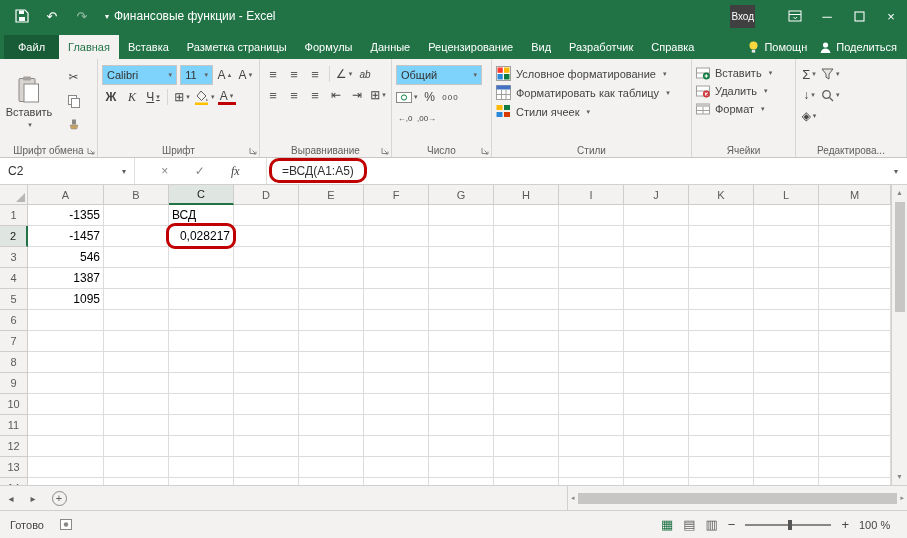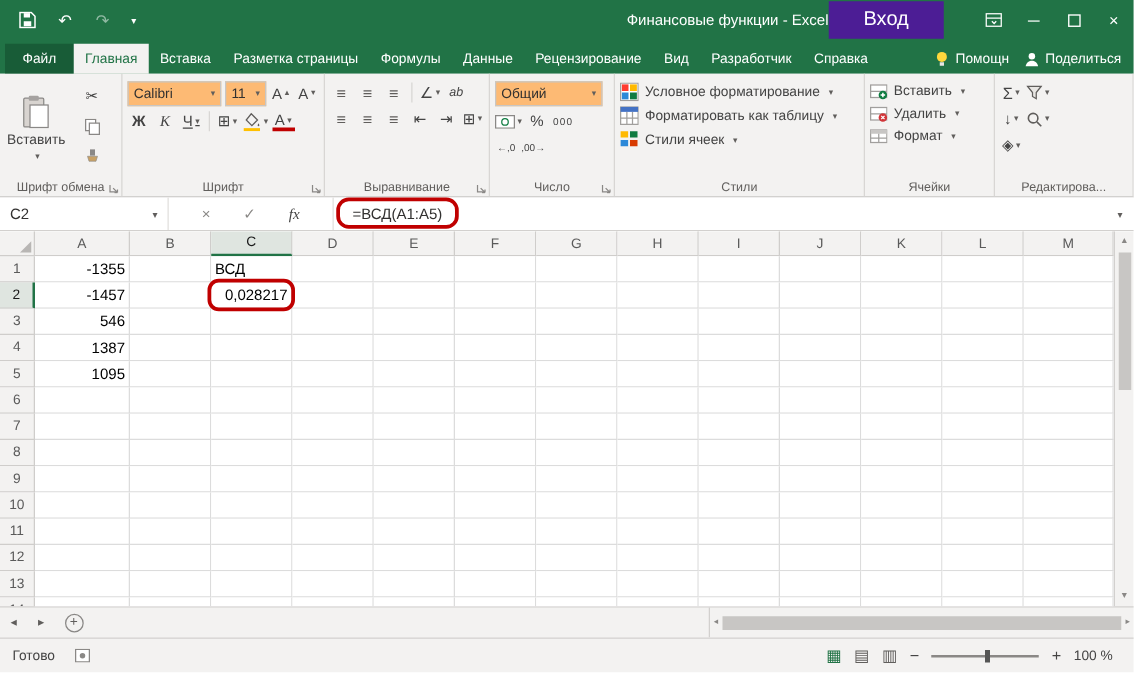--- a/index.html
+++ b/index.html
@@ -6,42 +6,42 @@
   html,body{width:907px;height:538px}
   body{font-family:"Liberation Sans",sans-serif;font-size:12px;color:#323130;background:#fff;overflow:hidden}
   .app{width:907px;height:538px;display:flex;flex-direction:column;overflow:hidden}
 
   
   .titlebar{flex:0 0 32px;height:32px;background:#217346;display:flex;align-items:center;color:#fff}
   .qat{display:flex;align-items:center;gap:6px;padding-left:10px}
   .tbtn{min-width:24px;height:26px;display:inline-flex;align-items:center;justify-content:center;font-size:13px;color:#fff;cursor:pointer}
   .tbtn.dim{opacity:.5}
   .qat-dd{font-size:8px;min-width:14px}
-  .wtitle{flex:1;text-align:right;font-size:12px;white-space:nowrap;overflow:hidden}
+  .wtitle{flex:1;text-align:left;font-size:12px;white-space:nowrap;overflow:hidden}
   .wctrl{display:flex;align-items:center;height:100%}
-  .signin{background:#4c1d95;padding:6px 28px;font-size:16px;margin-right:24px;cursor:pointer}
+  .signin{background:#404040;padding:6px 1px;font-size:10px;margin-right:24px;cursor:pointer}
   .wctrl .tbtn{width:32px;height:100%}
 
   
   .tabstrip{flex:0 0 27px;height:27px;background:#217346;display:flex;align-items:flex-end;color:#fff;padding-left:4px}
   .tab{padding:7px 9px 6px;font-size:11px;line-height:1;cursor:pointer;white-space:nowrap}
   .tab.file{background:#185c37;padding:7px 14px 6px}
   .tab.active{background:#f3f2f1;color:#217346}
   .tab-right{margin-left:auto;display:flex;align-items:center;gap:12px;padding:0 10px 5px 0;font-size:11px}
   .tr-item{display:inline-flex;align-items:center;gap:4px;cursor:pointer}
 
   
   .ribbon{flex:0 0 99px;height:99px;background:#f3f2f1;border-bottom:1px solid #c8c6c4;display:flex}
   .group{position:relative;border-right:1px solid #d8d6d4;padding:3px 4px 15px;display:flex;flex-direction:column}
   .glabel{position:absolute;bottom:1px;left:0;right:0;text-align:center;font-size:10px;color:#605e5c;white-space:nowrap;overflow:hidden}
   .launcher{position:absolute;right:2px;bottom:2px;cursor:pointer;line-height:0}
   .rrow{display:flex;align-items:center;gap:3px;margin-top:3px}
   .sb{min-width:18px;height:18px;display:inline-flex;align-items:center;justify-content:center;font-size:12px;color:#444;cursor:pointer}
   .dd::after{content:"▾";font-size:7px;color:#605e5c;margin-left:2px}
-  .combo{background:#fdba74;border:1px solid #c8c6c4;height:20px;display:flex;align-items:center;justify-content:space-between;padding:0 4px;font-size:11px;cursor:pointer;white-space:nowrap}
+  .combo{background:#7dd3fc;border:1px solid #c8c6c4;height:20px;display:flex;align-items:center;justify-content:space-between;padding:0 4px;font-size:11px;cursor:pointer;white-space:nowrap}
   .combo::after{content:"▾";font-size:7px;color:#605e5c;margin-left:4px}
   .vsep{width:1px;height:16px;background:#d8d6d4;margin:0 2px}
   .g-clipboard{width:98px}
   .clip-body{display:flex;flex:1}
   .bigbtn{width:50px;display:flex;flex-direction:column;align-items:center;justify-content:center;gap:3px;font-size:11px;color:#444;cursor:pointer}
   .smallcol{display:flex;flex-direction:column;gap:6px;padding-top:6px;align-items:center;flex:1}
   .g-font{width:162px}
   .fname{width:84px}
   .fsize{width:36px}
   .bold{font-weight:bold}

